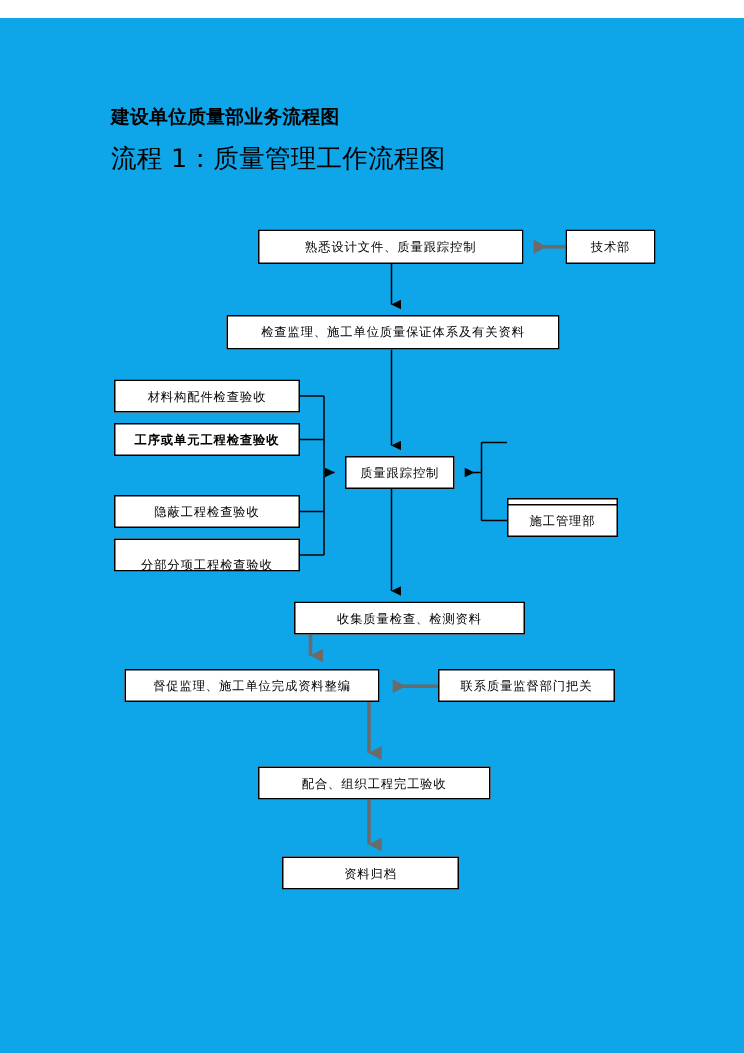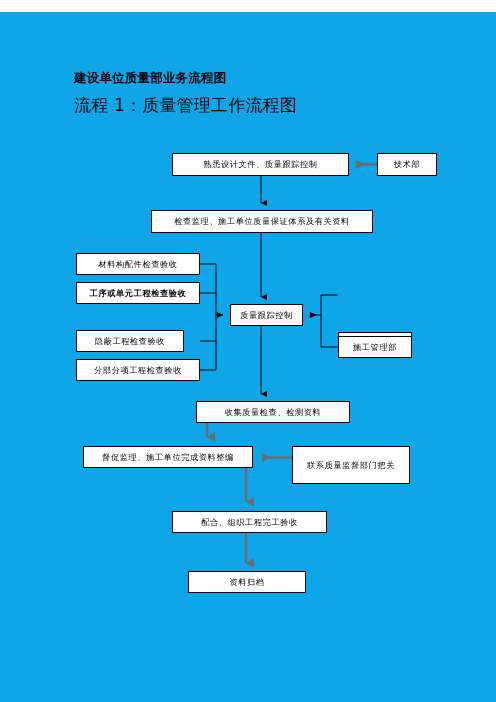--- a/index.html
+++ b/index.html
@@ -163,25 +163,25 @@
     </div>
 
     <div class="node" style="left:76px; top:241px; width:124px; height:22px;">
       <span>材料构配件检查验收</span>
     </div>
 
     <div class="node" style="left:76px; top:270px; width:124px; height:22px;font-weight:bold;">
       <span>工序或单元工程检查验收</span>
     </div>
 
-    <div class="node" style="left:76px; top:318px; width:108px; height:22px;">
+    <div class="node" style="left:76px; top:318px; width:124px; height:22px;">
       <span>隐蔽工程检查验收</span>
     </div>
 
-    <div class="node" style="left:76px; top:347px; width:124px; height:22px;">
+    <div class="node" style="left:76px; top:347px; width:124px; height:22px;align-items:flex-end;">
       <span>分部分项工程检查验收</span>
     </div>
 
     <div class="node" style="left:230px; top:292px; width:73px; height:22px;">
       <span>质量跟踪控制</span>
     </div>
 
     <div class="node" style="left:338px; top:272px; width:74px; height:22px;margin-top:48px;">
       <span>质量监督部门</span>
     </div>
@@ -191,21 +191,21 @@
     </div>
 
     <div class="node" style="left:196px; top:389px; width:154px; height:22px;">
       <span>收集质量检查、检测资料</span>
     </div>
 
     <div class="node" style="left:83px; top:434px; width:170px; height:22px;">
       <span>督促监理、施工单位完成资料整编</span>
     </div>
 
-    <div class="node" style="left:292px; top:434px; width:118px; height:38px;">
+    <div class="node" style="left:292px; top:434px; width:118px; height:22px;">
       <span>联系质量监督部门把关</span>
     </div>
 
     <div class="node" style="left:172px; top:499px; width:155px; height:22px;align-items:center;">
       <span>配合、组织工程完工验收</span>
     </div>
 
     <div class="node" style="left:188px; top:559px; width:118px; height:22px;">
       <span>资料归档</span>
     </div>

